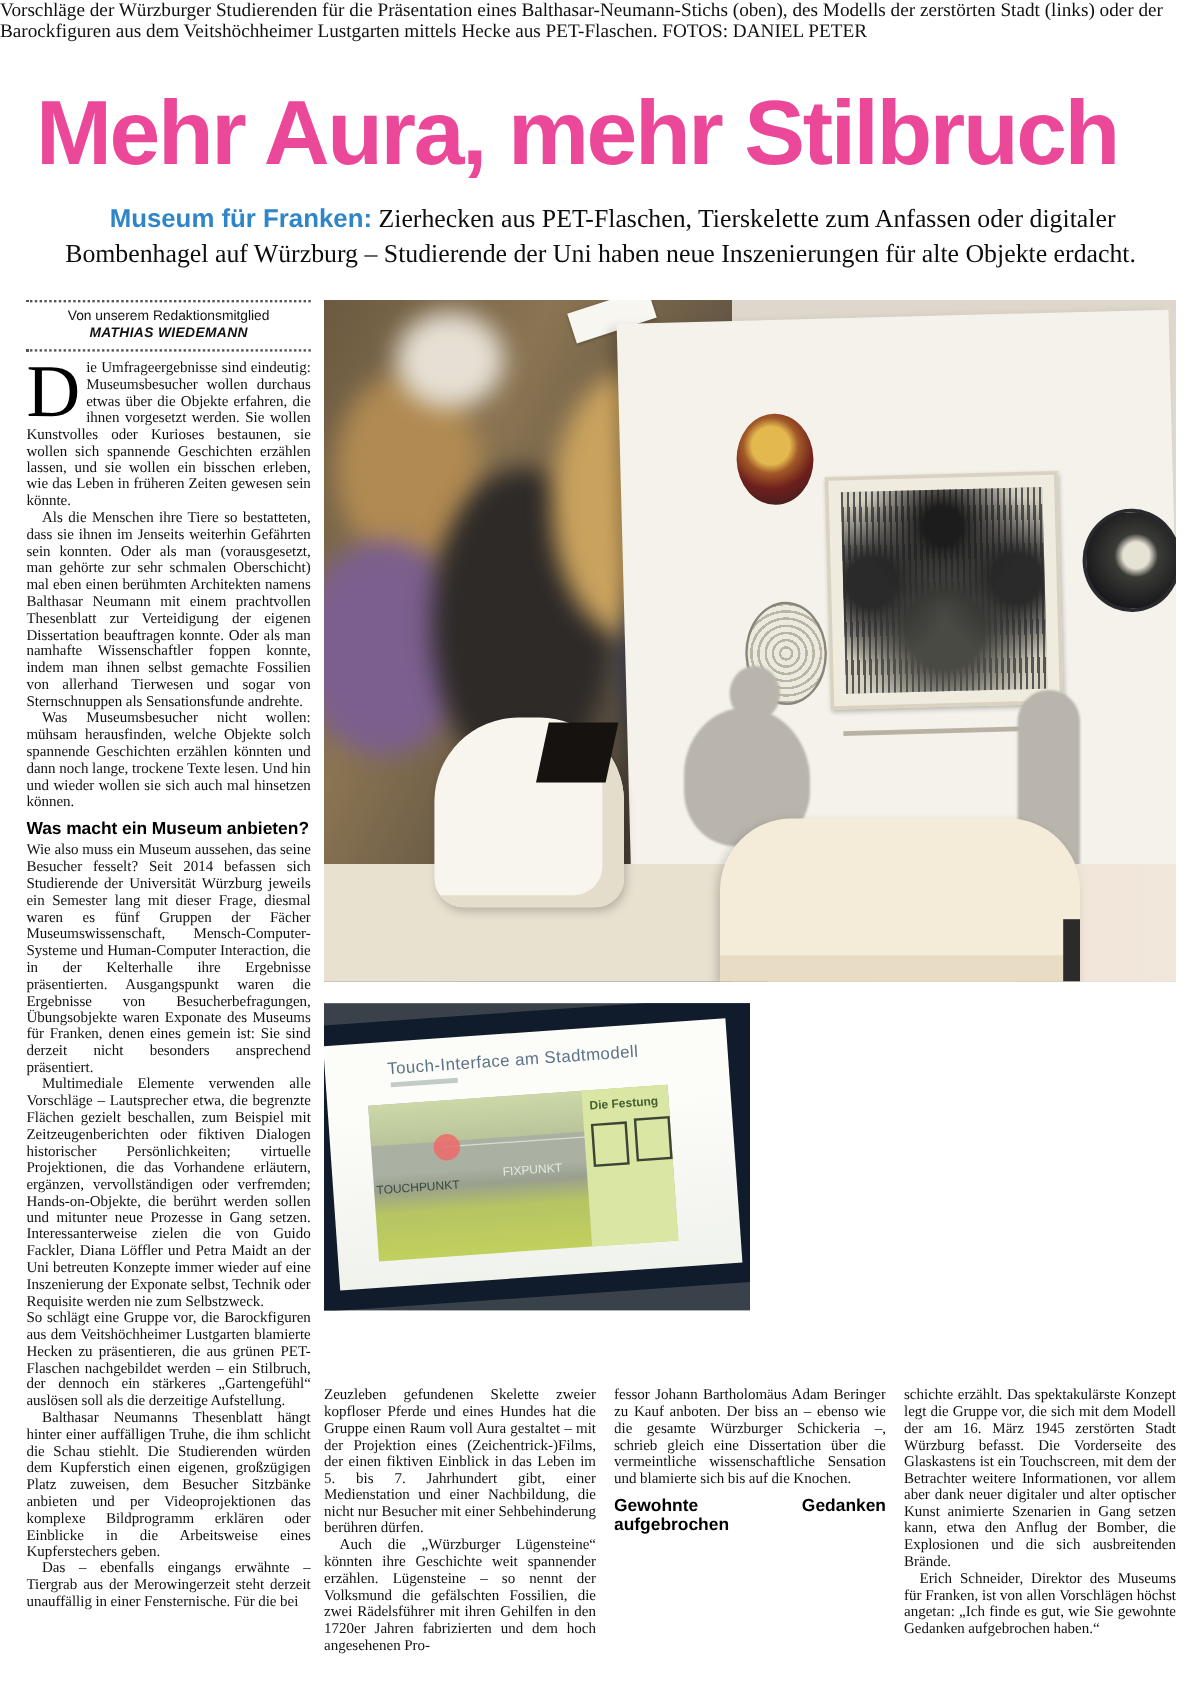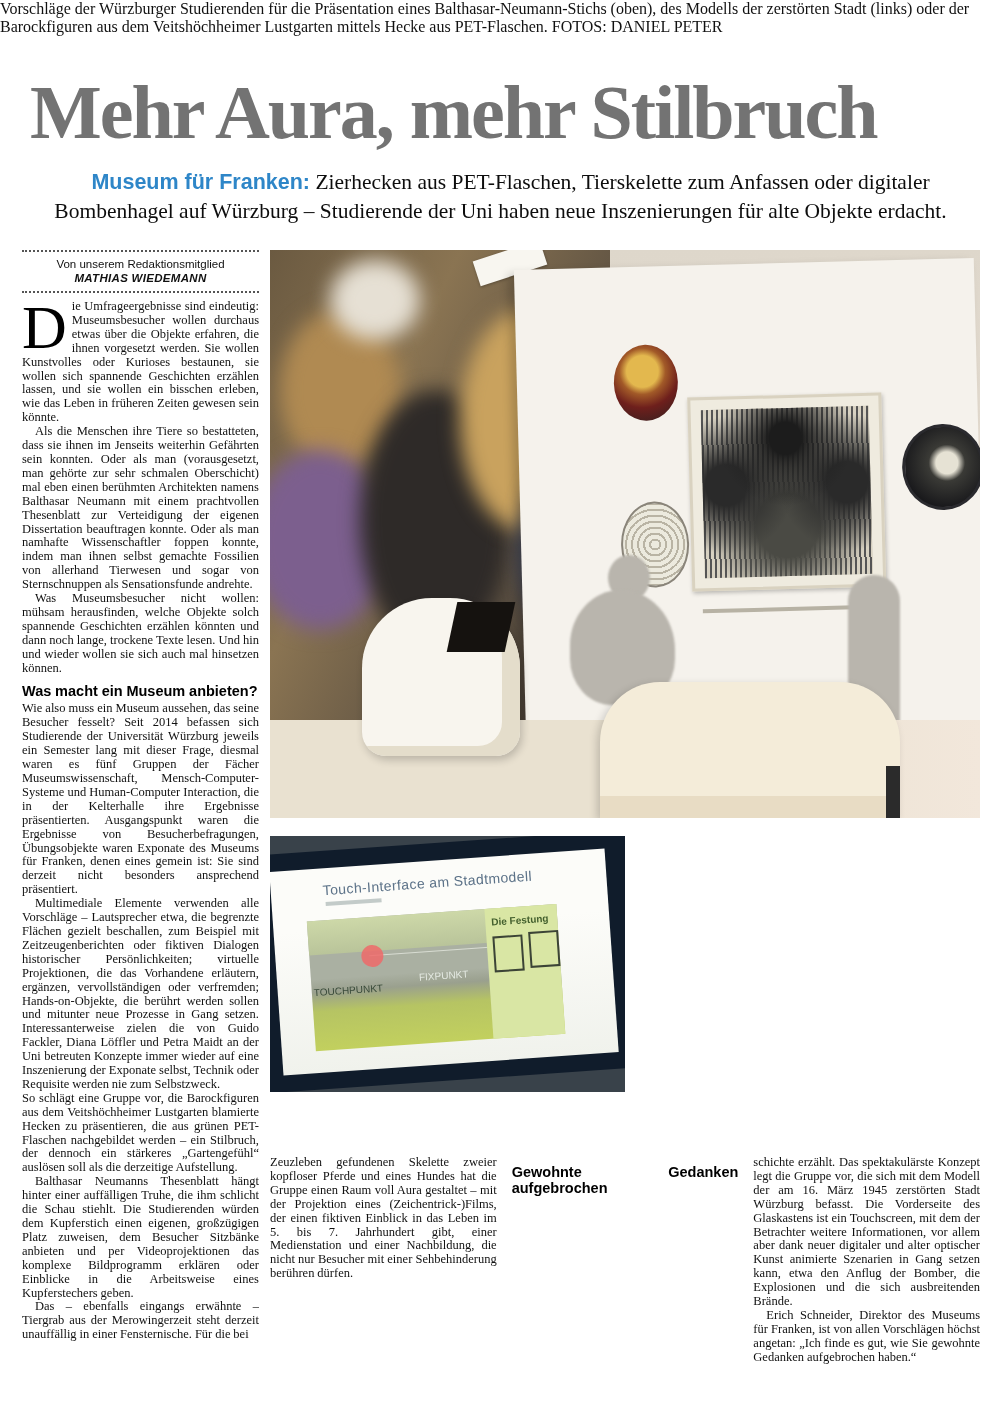--- a/index.html
+++ b/index.html
@@ -1,21 +1,21 @@
 <!DOCTYPE html>
 <html lang="de"><head>
 <meta charset="utf-8">
 <style>
   html,body{margin:0;padding:0;background:#ffffff;}
   .page{position:relative;width:1000px;height:1415px;background:#fff;overflow:hidden;
         font-family:"Liberation Serif", serif;color:#111;}
 
   
   .headline{position:absolute;left:30px;top:72px;width:945px;margin:0;
-            font-family:Liberation Serif, serif;font-weight:bold;color:#737373;
+            font-family:Liberation Sans, sans-serif;font-weight:bold;color:#ec4899;
             font-size:76px;line-height:80px;letter-spacing:-2px;white-space:nowrap;}
   .standfirst{position:absolute;left:28px;top:168px;width:945px;margin:0;
               text-align:center;font-size:21.5px;line-height:29px;color:#0d0d0d;}
   .kicker{font-family:"Liberation Sans", sans-serif;font-weight:bold;}
 
   
   .byline{position:absolute;left:22px;top:250px;width:237px;
           border-top:2px dotted #555;border-bottom:2px dotted #555;
           padding:5px 0 6px;text-align:center;
           font-family:"Liberation Sans", sans-serif;font-size:11.5px;line-height:14px;color:#111;}
@@ -228,22 +228,24 @@
   </div>
 
   <div class="caption">
     <span>Vorschläge der Würzburger Studierenden für die Präsentation eines Balthasar-Neumann-Stichs (oben), des Modells der zerstörten Stadt (links) oder der Barockfiguren aus dem Veitshöchheimer Lustgarten mittels Hecke aus PET-Flaschen.</span>
     <span class="credit">FOTOS: DANIEL PETER</span>
   </div>
 
   <div class="bottom-cols">
     <div class="bcol col" id="bcol-0">
         <p class="noindent">Zeuzleben gefundenen Skelette zweier kopfloser Pferde und eines Hundes hat die Gruppe einen Raum voll Aura gestaltet – mit der Projektion eines (Zeichentrick-)Films, der einen fiktiven Einblick in das Leben im 5. bis 7. Jahrhundert gibt, einer Medienstation und einer Nachbildung, die nicht nur Besucher mit einer Sehbehinderung berühren dürfen.</p>
+        <p>Auch die „Würzburger Lügensteine“ könnten ihre Geschichte weit spannender erzählen. Lügensteine – so nennt der Volksmund die gefälschten Fossilien, die zwei Rädelsführer mit ihren Gehilfen in den 1720er Jahren fabrizierten und dem hoch angesehenen Pro-</p>
       </div>
     <div class="bcol col" id="bcol-1">
+        <p class="noindent">fessor Johann Bartholomäus Adam Beringer zu Kauf anboten. Der biss an – ebenso wie die gesamte Würzburger Schickeria –, schrieb gleich eine Dissertation über die vermeintliche wissenschaftliche Sensation und blamierte sich bis auf die Knochen.</p>
         <h3 class="sec-head">Gewohnte Gedanken aufgebrochen</h3>
       </div>
     <div class="bcol col" id="bcol-2">
         <p class="noindent">schichte erzählt. Das spektakulärste Konzept legt die Gruppe vor, die sich mit dem Modell der am 16. März 1945 zerstörten Stadt Würzburg befasst. Die Vorderseite des Glaskastens ist ein Touchscreen, mit dem der Betrachter weitere Informationen, vor allem aber dank neuer digitaler und alter optischer Kunst animierte Szenarien in Gang setzen kann, etwa den Anflug der Bomber, die Explosionen und die sich ausbreitenden Brände.</p>
         <p>Erich Schneider, Direktor des Museums für Franken, ist von allen Vorschlägen höchst angetan: „Ich finde es gut, wie Sie gewohnte Gedanken aufgebrochen haben.“</p>
       </div>
   </div>
 
 </div>
 

